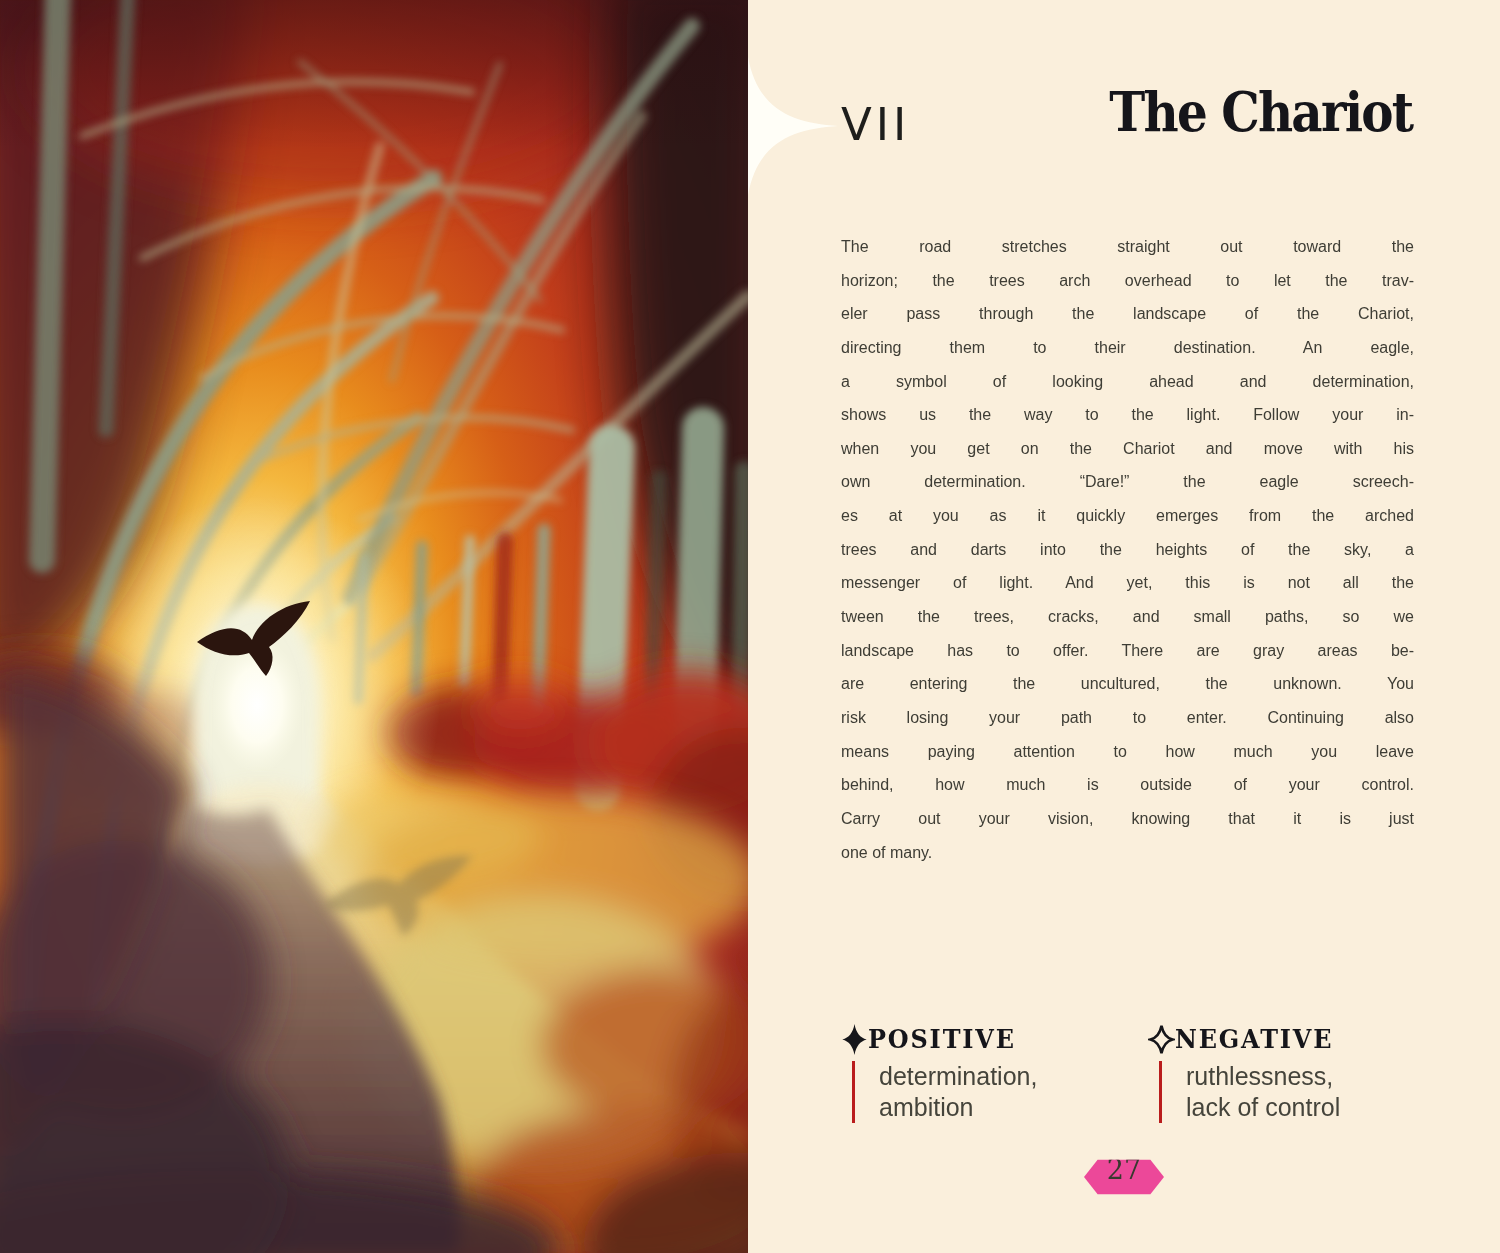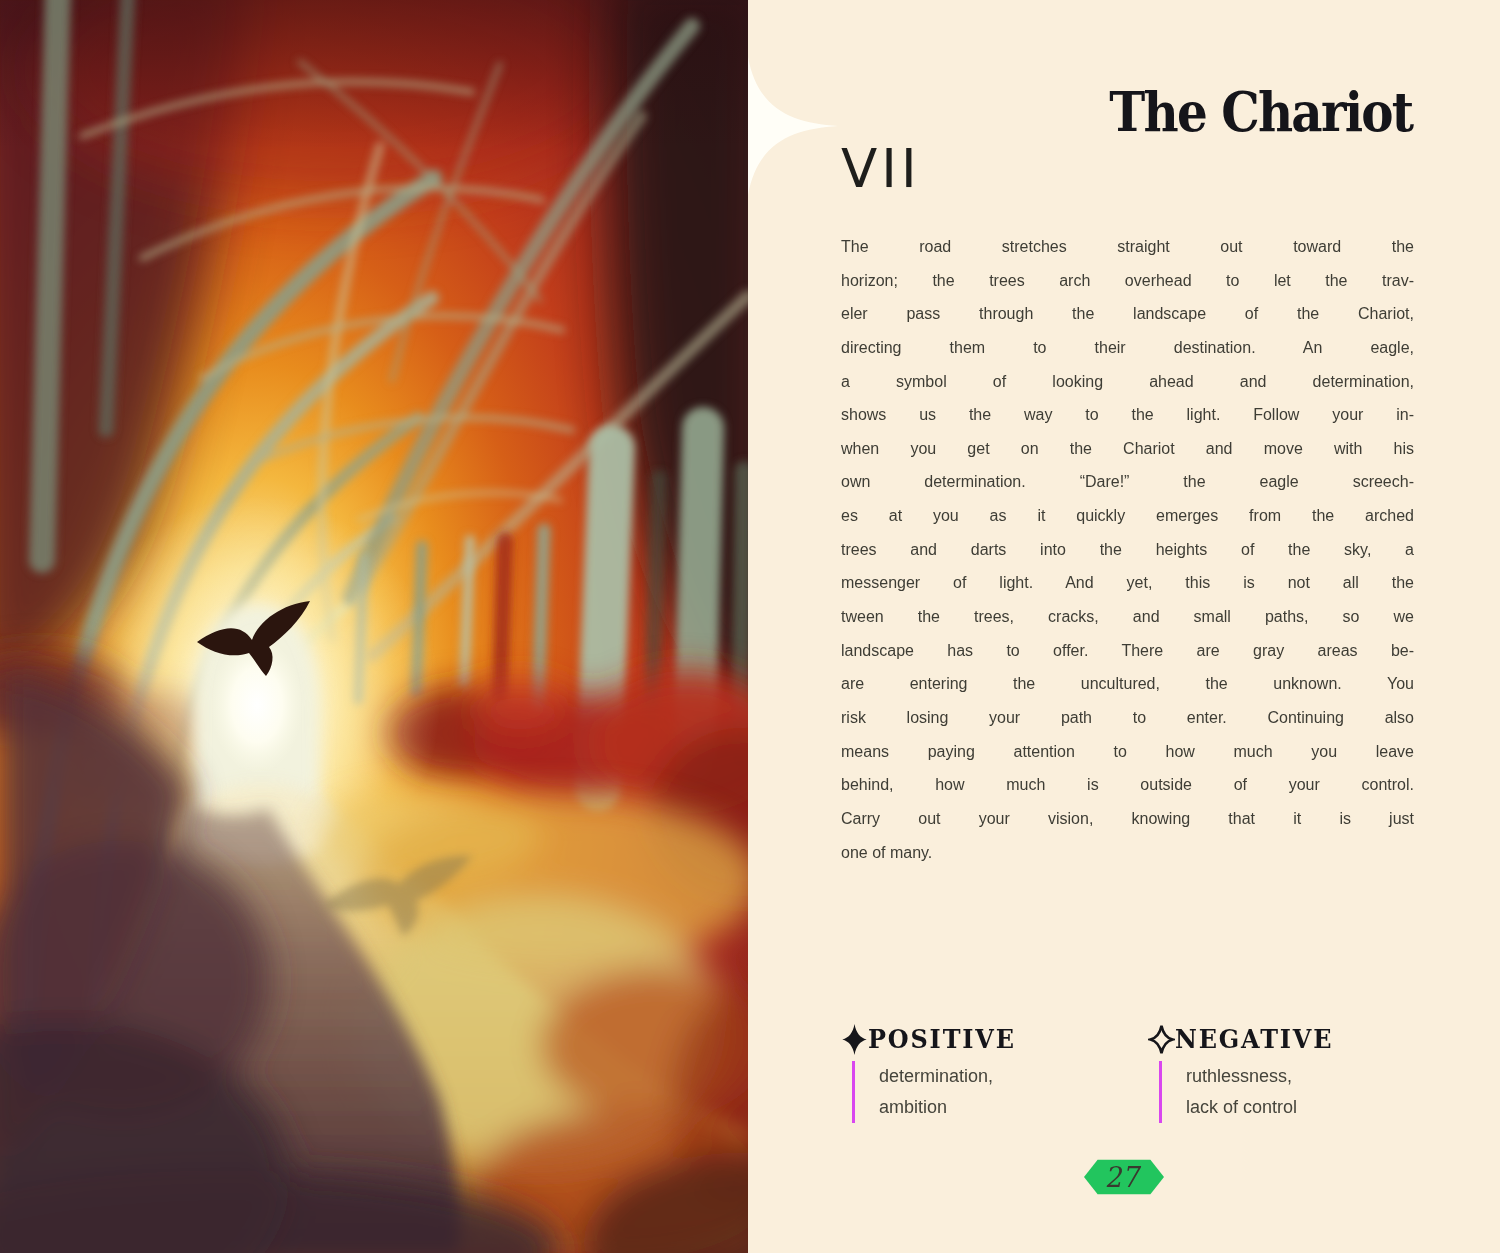--- a/index.html
+++ b/index.html
@@ -14,21 +14,21 @@
   .art{position:relative;width:748px;height:1253px;flex:0 0 748px;overflow:hidden;background:#40171f;}
   .art svg{display:block;}
 
   
   .page{position:relative;width:752px;height:1253px;background:#faefdc;}
   .notch{position:absolute;left:0;top:53px;width:92px;height:146px;}
 
   .numeral{
     position:absolute;left:93px;top:102px;
     font-family:"DejaVu Sans", sans-serif;
-    font-size:53px;font-weight:400;letter-spacing:4px;color:#1e1e1c;line-height:1;margin-top:40px;
+    font-size:45px;font-weight:400;letter-spacing:4px;color:#1e1e1c;line-height:1;
   }
   .title{
     position:absolute;right:88px;top:84px;
     font-family:"DejaVu Serif", serif;font-weight:bold;
     font-size:55px;letter-spacing:-2px;color:#15151a;line-height:1;
     transform:scaleX(.88);transform-origin:right center;white-space:nowrap;
   }
 
   .body-text{
     position:absolute;left:93px;top:230px;width:573px;
@@ -42,30 +42,30 @@
   .kw-col.pos{left:0;}
   .kw-col.neg{left:307px;}
   .kw-head{display:flex;align-items:center;height:34px;}
   .kw-label{
     font-family:"DejaVu Serif", serif;font-weight:bold;
     font-size:26px;letter-spacing:2px;color:#15151a;line-height:1;
     transform:scaleX(.92);transform-origin:left center;white-space:nowrap;
   }
   .kw-items{
     margin-left:11px;margin-top:5px;
-    border-left:3px solid #d946ef;padding-left:24px;
-    font-size:18px;line-height:31px;color:#45443b;
+    border-left:3px solid #b91c1c;padding-left:24px;
+    font-size:25px;line-height:31px;color:#45443b;
   }
   .kw-item{display:block;white-space:nowrap;}
 
   .pagenum-badge{
     position:absolute;left:50%;top:1156px;transform:translateX(-50%);
-    width:80px;height:42px;background:#22c55e;
+    width:80px;height:42px;background:#ec4899;
     clip-path:polygon(0 50%, 17% 9%, 83% 9%, 100% 50%, 83% 91%, 17% 91%);
-    display:flex;align-items:center;justify-content:center;font-style:italic;
+    display:flex;justify-content:center;
   }
   .pagenum{
     font-family:"DejaVu Serif", serif;font-size:27px;color:#39392f;line-height:1;
   }
 </style>
 </head>
 <body>
 
 <div class="spread">
 

